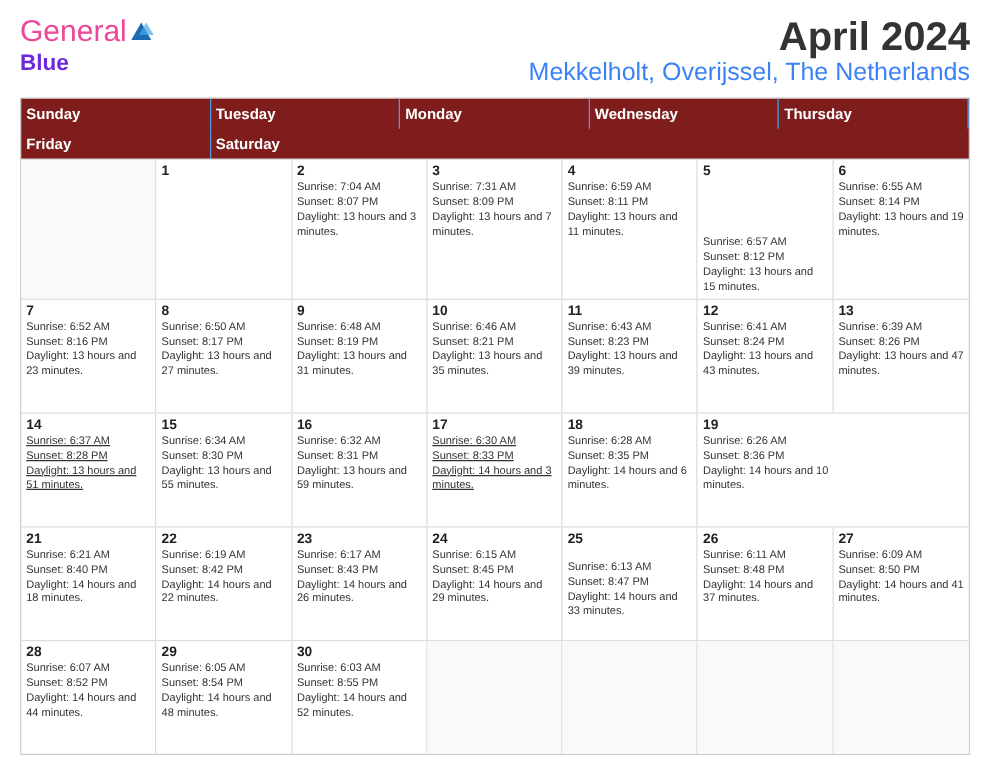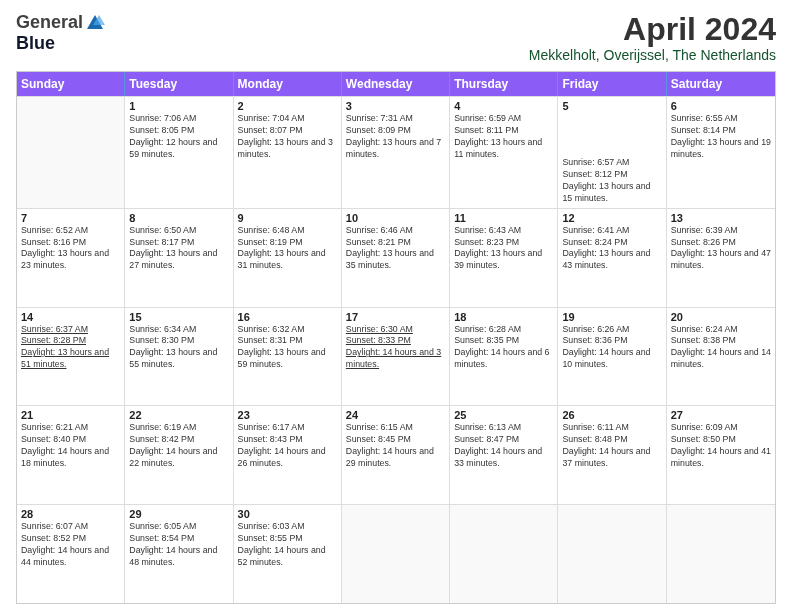--- a/index.html
+++ b/index.html
@@ -26,57 +26,57 @@
     .logo {
       display: flex;
       flex-direction: column;
       align-items: flex-start;
     }
     .logo-text {
       display: flex;
       align-items: center;
     }
     .logo-general {
-      font-size: 18px;
-      font-weight: bold;
-      color: #404040;
+      font-size: 24px;
+      font-weight: normal;
+      color: #ec4899;
     }
     .logo-blue {
       font-size: 18px;
       font-weight: bold;
-      color: #0f172a;
+      color: #6d28d9;
     }
     .logo-icon {
       width: 20px;
       height: 20px;
       margin-left: 2px;
     }
     .title-section {
       text-align: right;
     }
     .month-title {
       font-size: 32px;
       font-weight: bold;
       color: #333;
       line-height: 1.1;
     }
     .location {
-      font-size: 14px;
-      color: #14532d;
+      font-size: 20px;
+      color: #3b82f6;
     }
     .calendar {
       flex: 1;
       display: flex;
       flex-direction: column;
       border: 1px solid #ccc;
     }
     .cal-header {
       display: grid;
-      grid-template-columns: repeat(7, 1fr);
-      background-color: #8b5cf6;
+      grid-template-columns: repeat(5, 1fr);
+      background-color: #7f1d1d;
     }
     .cal-header-cell {
       color: white;
       font-size: 12px;
       font-weight: bold;
       padding: 5px 4px;
       text-align: left;
       border-right: 1px solid #5599dd;
     }
     .cal-header-cell:last-child { border-right: none; }
@@ -145,23 +145,20 @@
       <div class="cal-header-cell">Wednesday</div>
       <div class="cal-header-cell">Thursday</div>
       <div class="cal-header-cell">Friday</div>
       <div class="cal-header-cell">Saturday</div>
     </div>
     <div class="cal-body" id="cal-body">
     <div class="cal-row">
           <div class="cal-cell cell-empty"></div>
           <div class="cal-cell">
             <div class="day-num">1</div>
-            <div class="cell-info" style="white-space: pre-line;">Sunrise: 7:06 AM
-Sunset: 8:05 PM
-Daylight: 12 hours and 59 minutes.</div>
           </div>
           <div class="cal-cell">
             <div class="day-num">2</div>
             <div class="cell-info" style="white-space: pre-line;">Sunrise: 7:04 AM
 Sunset: 8:07 PM
 Daylight: 13 hours and 3 minutes.</div>
           </div>
           <div class="cal-cell">
             <div class="day-num">3</div>
             <div class="cell-info" style="white-space: pre-line;">Sunrise: 7:31 AM
@@ -261,26 +258,20 @@
             <div class="cell-info" style="white-space: pre-line;">Sunrise: 6:28 AM
 Sunset: 8:35 PM
 Daylight: 14 hours and 6 minutes.</div>
           </div>
           <div class="cal-cell">
             <div class="day-num">19</div>
             <div class="cell-info" style="white-space: pre-line;">Sunrise: 6:26 AM
 Sunset: 8:36 PM
 Daylight: 14 hours and 10 minutes.</div>
           </div>
-          <div class="cal-cell">
-            <div class="day-num">20</div>
-            <div class="cell-info" style="white-space: pre-line;">Sunrise: 6:24 AM
-Sunset: 8:38 PM
-Daylight: 14 hours and 14 minutes.</div>
-          </div>
         </div>
         <div class="cal-row">
           <div class="cal-cell">
             <div class="day-num">21</div>
             <div class="cell-info" style="white-space: pre-line;">Sunrise: 6:21 AM
 Sunset: 8:40 PM
 Daylight: 14 hours and 18 minutes.</div>
           </div>
           <div class="cal-cell">
             <div class="day-num">22</div>
@@ -295,21 +286,21 @@
 Daylight: 14 hours and 26 minutes.</div>
           </div>
           <div class="cal-cell">
             <div class="day-num">24</div>
             <div class="cell-info" style="white-space: pre-line;">Sunrise: 6:15 AM
 Sunset: 8:45 PM
 Daylight: 14 hours and 29 minutes.</div>
           </div>
           <div class="cal-cell">
             <div class="day-num">25</div>
-            <div class="cell-info" style="white-space: pre-line;">Sunrise: 6:13 AM
+            <div class="cell-info" style="white-space: pre-line; margin-top: 10px;">Sunrise: 6:13 AM
 Sunset: 8:47 PM
 Daylight: 14 hours and 33 minutes.</div>
           </div>
           <div class="cal-cell">
             <div class="day-num">26</div>
             <div class="cell-info" style="white-space: pre-line;">Sunrise: 6:11 AM
 Sunset: 8:48 PM
 Daylight: 14 hours and 37 minutes.</div>
           </div>
           <div class="cal-cell">

